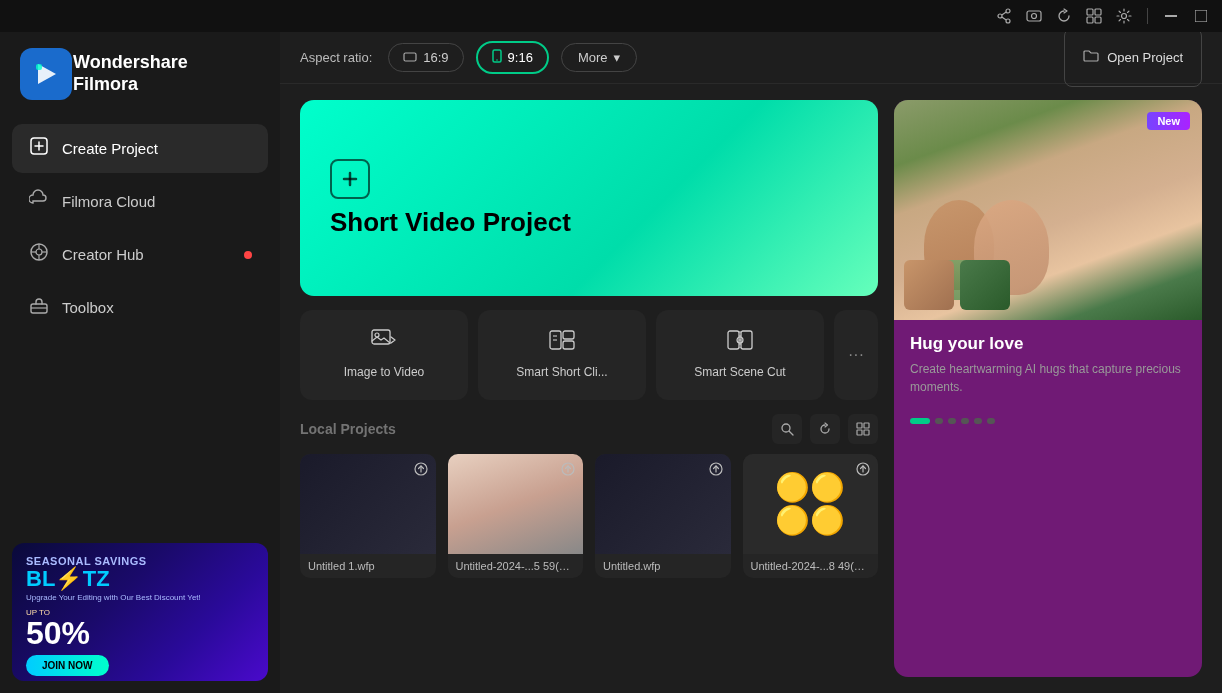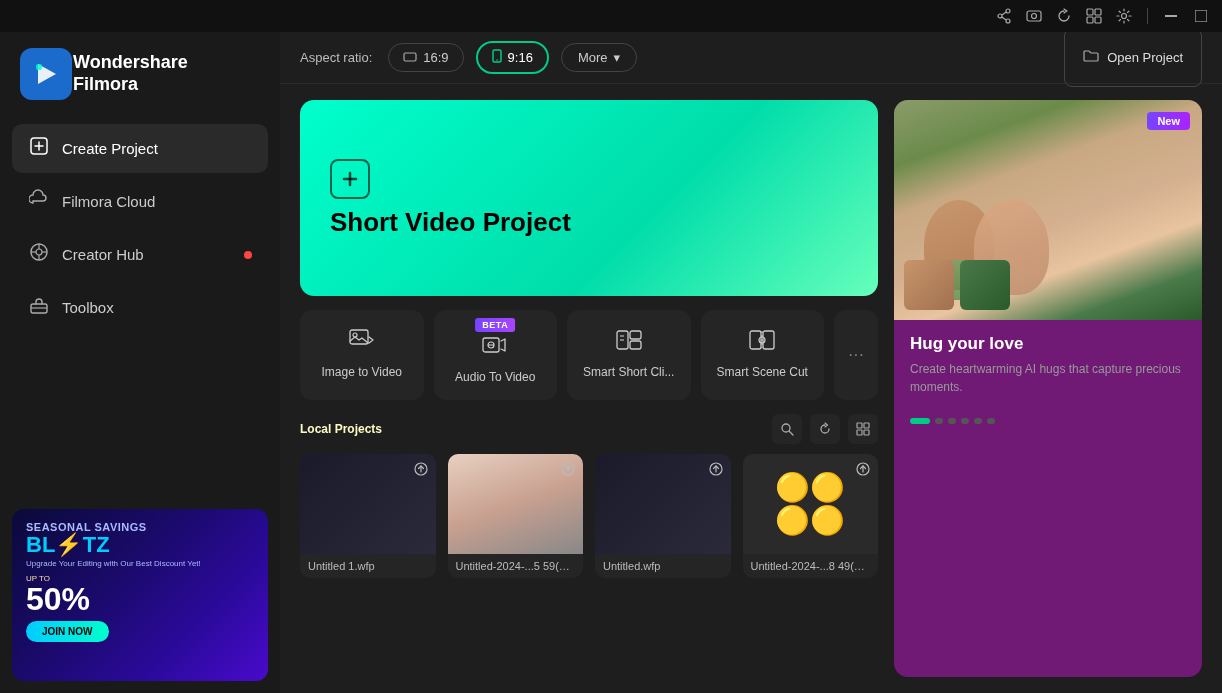--- a/index.html
+++ b/index.html
@@ -112,21 +112,21 @@
     }
     .nav-icon {
       font-size: 18px;
       width: 22px;
       text-align: center;
     }
     .sidebar-promo {
       margin: auto 12px 12px;
       border-radius: 12px;
       overflow: hidden;
-      height: 172px;
+      height: 138px;
       background: linear-gradient(135deg, #0a0a3a 0%, #1a0a6a 40%, #2a0a9a 70%, #4a0acc 100%);
       position: relative;
       cursor: pointer;
       flex-shrink: 0;
     }
     .promo-content {
       padding: 12px 14px;
       position: relative;
       z-index: 2;
     }
@@ -315,23 +315,23 @@
       font-size: 20px;
     }
     
     .section-header {
       display: flex;
       align-items: center;
       justify-content: space-between;
       margin-bottom: 10px;
     }
     .section-title {
-      font-size: 12px;
+      font-size: 14px;
       font-weight: 600;
-      color: #fef9c3;
+      color: #737373;
     }
     .section-actions {
       display: flex;
       gap: 8px;
     }
     .section-action-btn {
       width: 30px;
       height: 30px;
       border-radius: 6px;
       background: #252525;
@@ -654,32 +654,20 @@
           <div class="tool-card">
             <span class="tool-card-icon">
               <svg width="26" height="22" viewBox="0 0 26 22" fill="none">
                   <rect x="1" y="1" width="18" height="14" rx="2" stroke="#ccc" stroke-width="1.3" fill="none"></rect>
                   <circle cx="6" cy="6" r="2" stroke="#ccc" stroke-width="1.2" fill="none"></circle>
                   <path d="M1 12l5-4 4 3 3-2 6 5" stroke="#ccc" stroke-width="1.2" fill="none" stroke-linecap="round"></path>
                   <path d="M20 8l4 3-4 3" stroke="#ccc" stroke-width="1.3" fill="none" stroke-linecap="round" stroke-linejoin="round"></path>
                 </svg>
             </span>
             <span class="tool-card-label">Image to Video</span>
-          </div>
-          <div class="tool-card has-beta">
-            <span class="beta-badge">BETA</span>
-            <span class="tool-card-icon">
-              <svg width="26" height="22" viewBox="0 0 26 22" fill="none">
-                  <rect x="1" y="4" width="16" height="14" rx="2" stroke="#ccc" stroke-width="1.3" fill="none"></rect>
-                  <circle cx="9" cy="11" r="3" stroke="#ccc" stroke-width="1.2" fill="none"></circle>
-                  <path d="M19 7l4-2v12l-4-2" stroke="#ccc" stroke-width="1.3" fill="none" stroke-linecap="round" stroke-linejoin="round"></path>
-                  <path d="M6 11 h6" stroke="#ccc" stroke-width="1.1"></path>
-                </svg>
-            </span>
-            <span class="tool-card-label">Audio To Video</span>
           </div>
           <div class="tool-card">
             <span class="tool-card-icon">
               <svg width="26" height="22" viewBox="0 0 26 22" fill="none">
                   <rect x="1" y="2" width="11" height="18" rx="2" stroke="#ccc" stroke-width="1.3" fill="none"></rect>
                   <rect x="14" y="2" width="11" height="8" rx="2" stroke="#ccc" stroke-width="1.3" fill="none"></rect>
                   <rect x="14" y="12" width="11" height="8" rx="2" stroke="#ccc" stroke-width="1.3" fill="none"></rect>
                   <line x1="4" y1="7" x2="8" y2="7" stroke="#ccc" stroke-width="1.1"></line>
                   <line x1="4" y1="11" x2="8" y2="11" stroke="#ccc" stroke-width="1.1"></line>
                 </svg>

